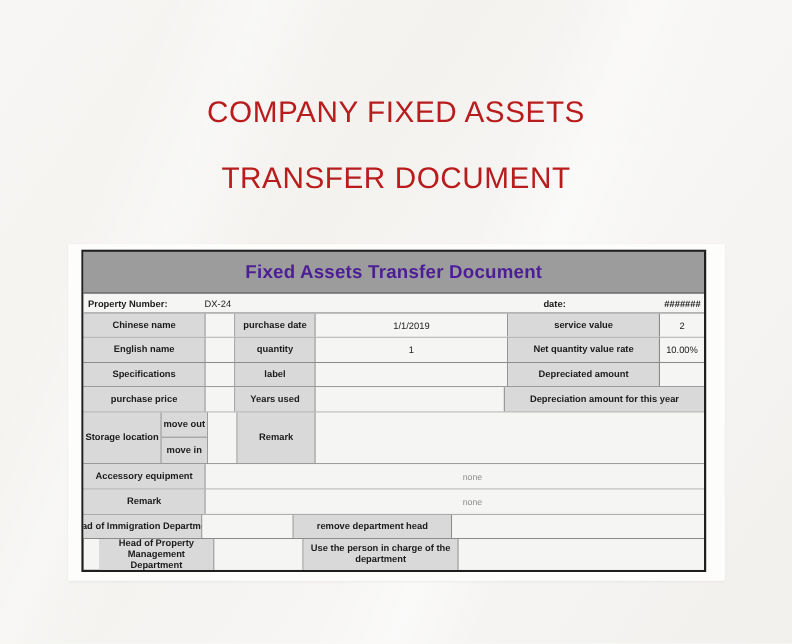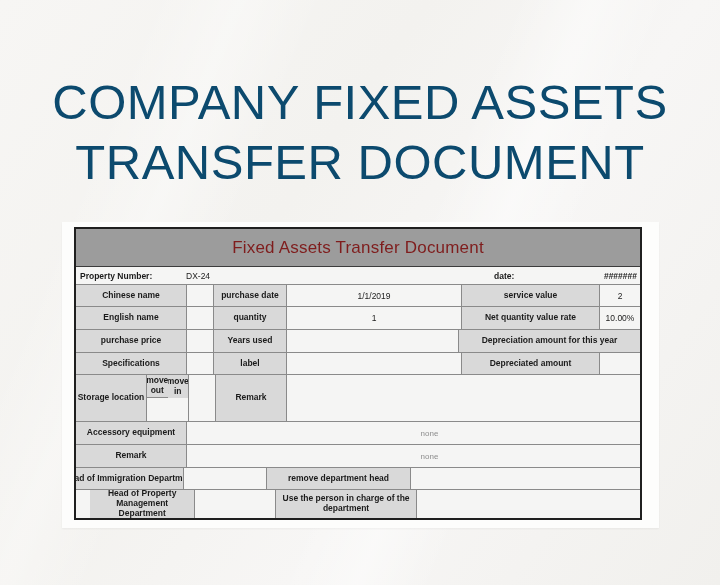--- a/index.html
+++ b/index.html
@@ -10,21 +10,21 @@
     position: relative;
   }
   body::before {
     content: ""; position: absolute; inset: 0; pointer-events: none;
     background:
       linear-gradient(112deg, rgba(255,255,255,0) 54%, rgba(255,255,255,.45) 62%, rgba(255,255,255,0) 70%),
       linear-gradient(112deg, rgba(255,255,255,0) 16%, rgba(255,255,255,.35) 25%, rgba(255,255,255,0) 34%);
   }
   .watermark {
     position: absolute; top: 72px; left: 0; width: 100%;
-    text-align: center; color: #0c4a6e; font-size: 49px; font-weight: 400;
+    text-align: center; color: #b91c1c; font-size: 27px; font-weight: 400;
     line-height: 60px; letter-spacing: .5px; user-select: none;
   }
   .card {
     position: absolute; left: 62px; top: 222px; width: 597px; height: 306px;
     background: #fdfdfc; box-shadow: 0 1px 2px rgba(0,0,0,.05);
   }
   .tbl {
     position: absolute; left: 12px; top: 5px; width: 568px; height: 293px;
     border: 2px solid #1f1f1f; background: #f5f5f4;
   }
@@ -35,24 +35,24 @@
     display: flex; align-items: center; justify-content: center;
     overflow: hidden; text-align: center;
   }
   .c.end { border-right: none; }
   .lab { background: #d9d9d9; font-weight: bold; font-size: 8.5px; color: #1b1b1b; line-height: 1.15; }
   .val { background: #f5f5f4; font-size: 8.5px; color: #222; }
   .titlerow {
     height: 38px; background: #9c9c9c; border-bottom: 1px solid #3c3c3c;
     display: flex; align-items: center; justify-content: center;
   }
-  .titlerow .t { font-size: 17px; font-weight: normal; color: #7f1d1d; letter-spacing: .2px; }
+  .titlerow .t { font-size: 17px; font-weight: bold; color: #4c1d95; letter-spacing: .2px; }
   .proprow { height: 18px; position: relative; background: #f5f5f4; font-size: 8.5px; color: #1b1b1b; }
   .proprow span { position: absolute; top: 50%; transform: translateY(-50%); white-space: nowrap; }
-  .subcol { display: flex; flex-direction: row; border-right: 1px solid #8a8a8a; height: 100%; }
+  .subcol { display: flex; flex-direction: column; border-right: 1px solid #8a8a8a; height: 100%; }
   .subcol .c { border-right: none; width: 100%; }
   .clip span { white-space: nowrap; flex-shrink: 0; }
   .none { color: #8d8d8d; font-size: 8px; padding-left: 32px; }
   .wrap2 { padding: 0 2px; }
 </style>
 </head>
 <body>
 
 <div class="watermark">
   <div>COMPANY FIXED ASSETS</div>
@@ -84,35 +84,35 @@
 
     <div class="row" style="height:23px">
       <div class="c lab" style="width:111px">English name</div>
       <div class="c val" style="width:27px"></div>
       <div class="c lab" style="width:73px">quantity</div>
       <div class="c val" style="width:175px">1</div>
       <div class="c lab" style="width:138px">Net quantity value rate</div>
       <div class="c val end" style="width:40px">10.00%</div>
     </div>
 
-    <div class="row" style="height:23px">
-      <div class="c lab" style="width:111px">purchase price</div>
-      <div class="c val" style="width:27px"></div>
-      <div class="c lab" style="width:73px">Years used</div>
-      <div class="c val" style="width:172px"></div>
-      <div class="c lab end" style="width:181px">Depreciation amount for this year</div>
-    </div>
-
     <div class="row" style="height:22px">
       <div class="c lab" style="width:111px">Specifications</div>
       <div class="c val" style="width:27px"></div>
       <div class="c lab" style="width:73px">label</div>
       <div class="c val" style="width:175px"></div>
       <div class="c lab" style="width:138px">Depreciated amount</div>
       <div class="c val end" style="width:40px"></div>
+    </div>
+
+    <div class="row" style="height:23px">
+      <div class="c lab" style="width:111px">purchase price</div>
+      <div class="c val" style="width:27px"></div>
+      <div class="c lab" style="width:73px">Years used</div>
+      <div class="c val" style="width:172px"></div>
+      <div class="c lab end" style="width:181px">Depreciation amount for this year</div>
     </div>
 
     <div class="row" style="height:47px">
       <div class="c lab" style="width:71px">Storage location</div>
       <div class="subcol" style="width:42px">
         <div class="c lab" style="height:23px;border-bottom:1px solid #8a8a8a">move out</div>
         <div class="c lab" style="height:23px">move in</div>
       </div>
       <div class="c val" style="width:27px"></div>
       <div class="c lab" style="width:71px">Remark</div>

